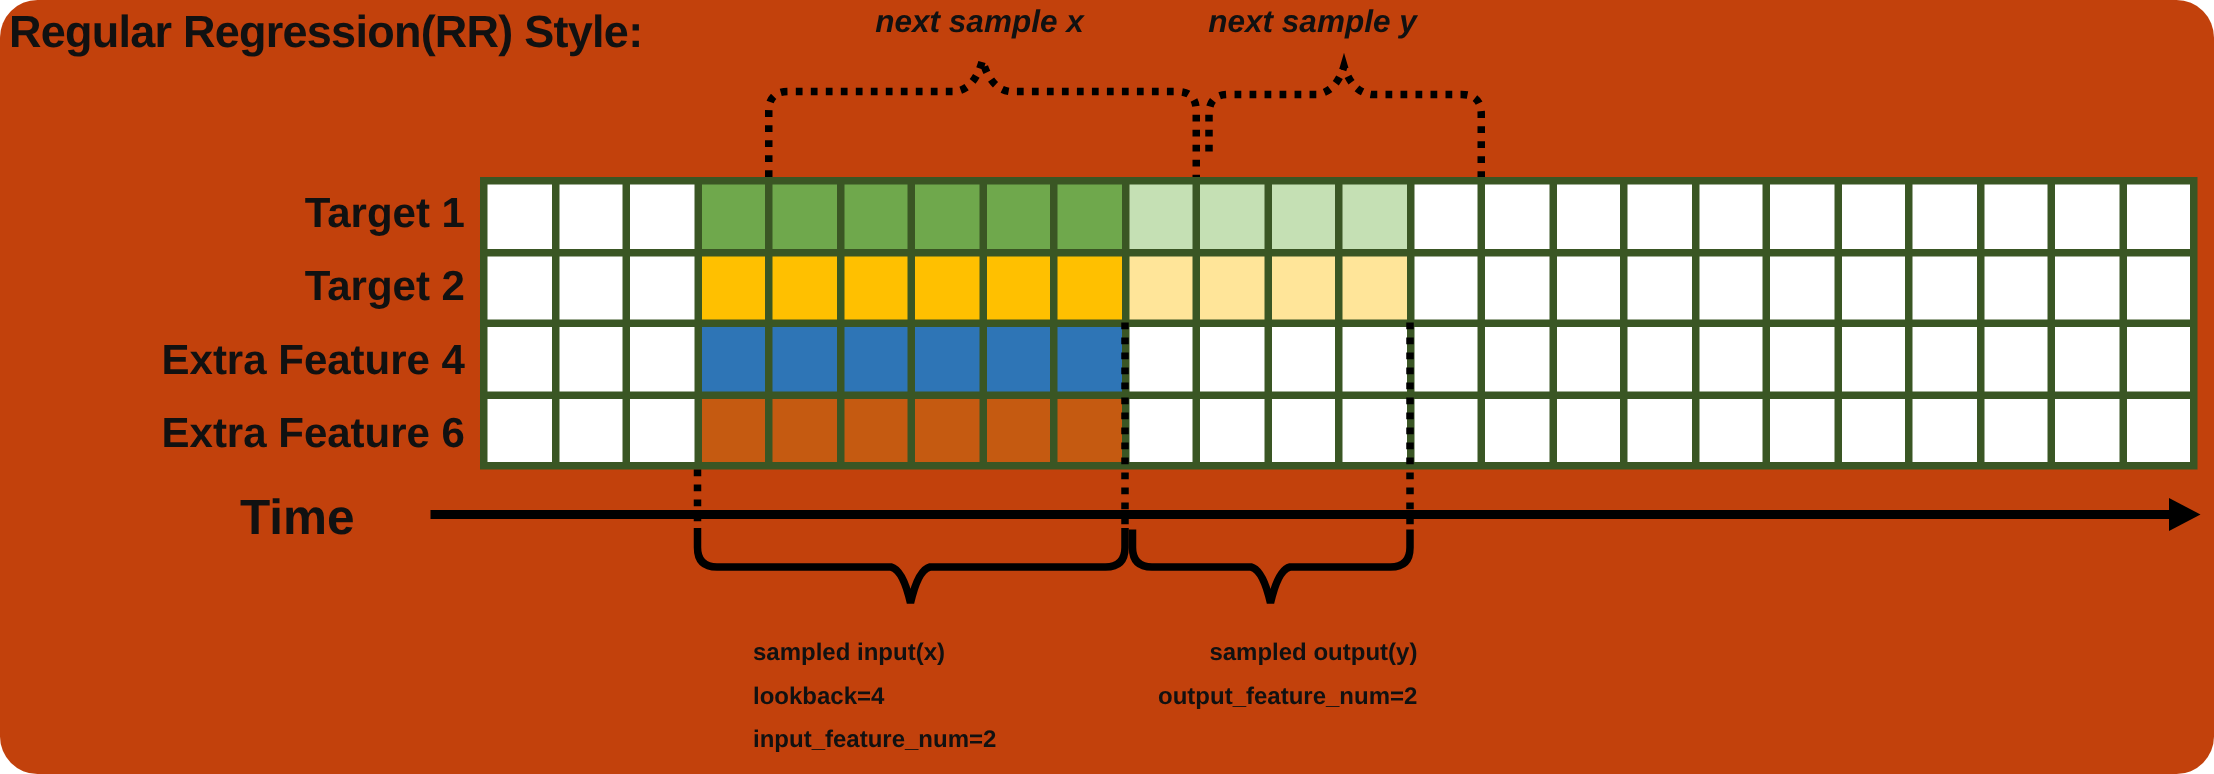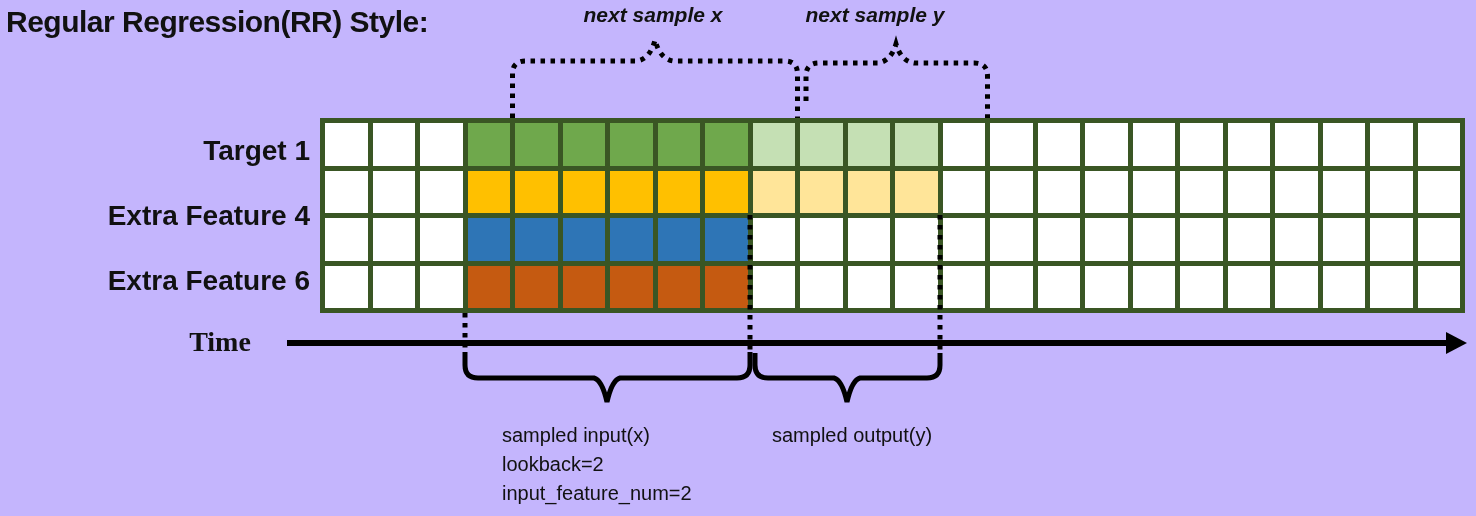--- a/index.html
+++ b/index.html
@@ -1,18 +1,18 @@
 <!DOCTYPE html>
 <html><head>
 <meta charset="utf-8">
 <style>
   html,body{margin:0;padding:0;background:#fff;}
   .canvas{
-    position:relative;width:1476px;height:516px;background:#c4b5fd;
-    font-family:"Liberation Sans",sans-serif;color:#111;overflow:hidden;
+    position:relative;width:1476px;height:516px;background:#c2410c;
+    font-family:"Liberation Sans",sans-serif;color:#111;overflow:hidden;border-radius:25px;
   }
   .title{
     position:absolute;left:6px;top:5px;font-size:30px;font-weight:bold;
     letter-spacing:-0.5px;white-space:nowrap;
   }
   .next-label{
     position:absolute;top:3px;font-size:21px;font-style:italic;font-weight:600;
     transform:translateX(-50%);white-space:nowrap;
   }
   .next-x{left:653px;}
@@ -24,43 +24,44 @@
   .row-label{
     flex:1;display:flex;align-items:center;justify-content:flex-end;
     font-size:28px;font-weight:bold;white-space:nowrap;
   }
   .grid{
     position:absolute;left:320px;top:118px;width:1145px;height:195px;
     background:#3A5624;display:grid;gap:5px;padding:5px;box-sizing:border-box;
   }
   .cell{background:#ffffff;}
   .time-label{
-    position:absolute;left:160px;top:326px;width:120px;text-align:center;
-    font-size:28px;font-weight:bold;font-family:Liberation Serif, serif;
+    position:absolute;left:160px;top:326px;width:120px;text-align:left;
+    font-size:33px;font-weight:bold;
   }
   .svg-overlay{position:absolute;left:0;top:0;}
   .caption{
-    position:absolute;top:421px;font-size:20px;font-weight:400;line-height:29px;
+    position:absolute;top:421px;font-size:16px;font-weight:700;line-height:29px;
     white-space:nowrap;
   }
   .caption-input{left:502px;}
   .caption-output{left:772px;text-align:right;}
 </style>
 </head>
 <body>
 
 <div class="canvas">
 
   <div class="title">Regular Regression(RR) Style:</div>
 
   <div class="next-label next-y">next sample y</div>
   <div class="next-label next-x">next sample x</div>
 
   <div class="row-labels">
       <div class="row-label">Target 1</div>
+      <div class="row-label">Target 2</div>
       <div class="row-label">Extra Feature 4</div>
       <div class="row-label">Extra Feature 6</div>
     </div>
 
   <div class="grid" style="grid-template-columns: repeat(24, 1fr); grid-template-rows: repeat(4, 1fr);">
       <div class="cell"></div>
       <div class="cell"></div>
       <div class="cell"></div>
       <div class="cell" style="background: rgb(111, 168, 76);"></div>
       <div class="cell" style="background: rgb(111, 168, 76);"></div>
@@ -172,21 +173,22 @@
     <line x1="287" y1="343" x2="1448" y2="343" stroke="#000" stroke-width="6"></line>
     <polygon points="1446,332 1446,354 1467,343" fill="#000"></polygon>
 
     <path d="M 465 352 L 465 365 Q 465 378 478 378 L 594 378 Q 602 380 607 402 Q 612 380 620 378 L 737 378 Q 750 378 750 365 L 750 352" fill="none" stroke="#000" stroke-width="5"></path>
 
     <path d="M 755 353 L 755 365 Q 755 378 768 378 L 834 378 Q 842 380 847 402 Q 852 380 860 378 L 927 378 Q 940 378 940 365 L 940 353" fill="none" stroke="#000" stroke-width="5"></path>
   </svg>
 
   <div class="caption caption-input">
     <div>sampled input(x)</div>
-    <div>lookback=2</div>
+    <div>lookback=4</div>
     <div>input_feature_num=2</div>
   </div>
 
   <div class="caption caption-output">
     <div>sampled output(y)</div>
+    <div>output_feature_num=2</div>
   </div>
 
 </div>
 
 </body></html>

